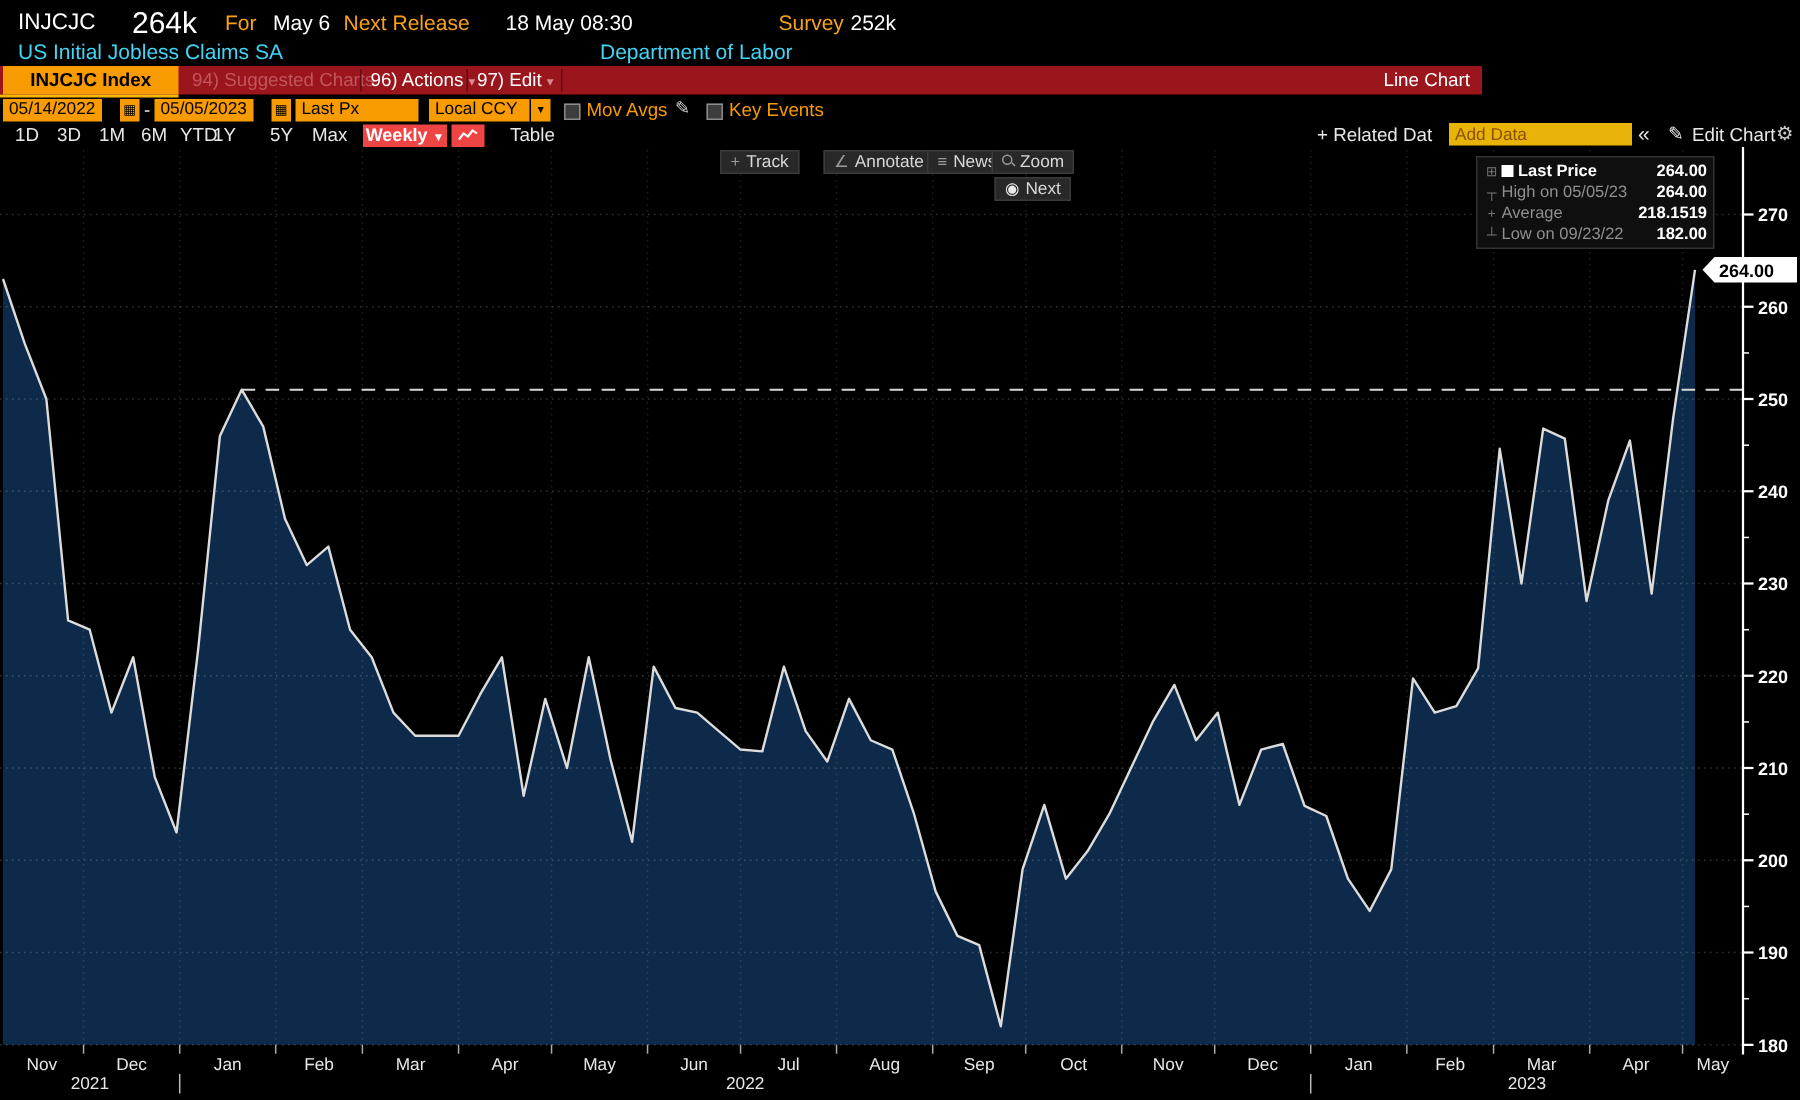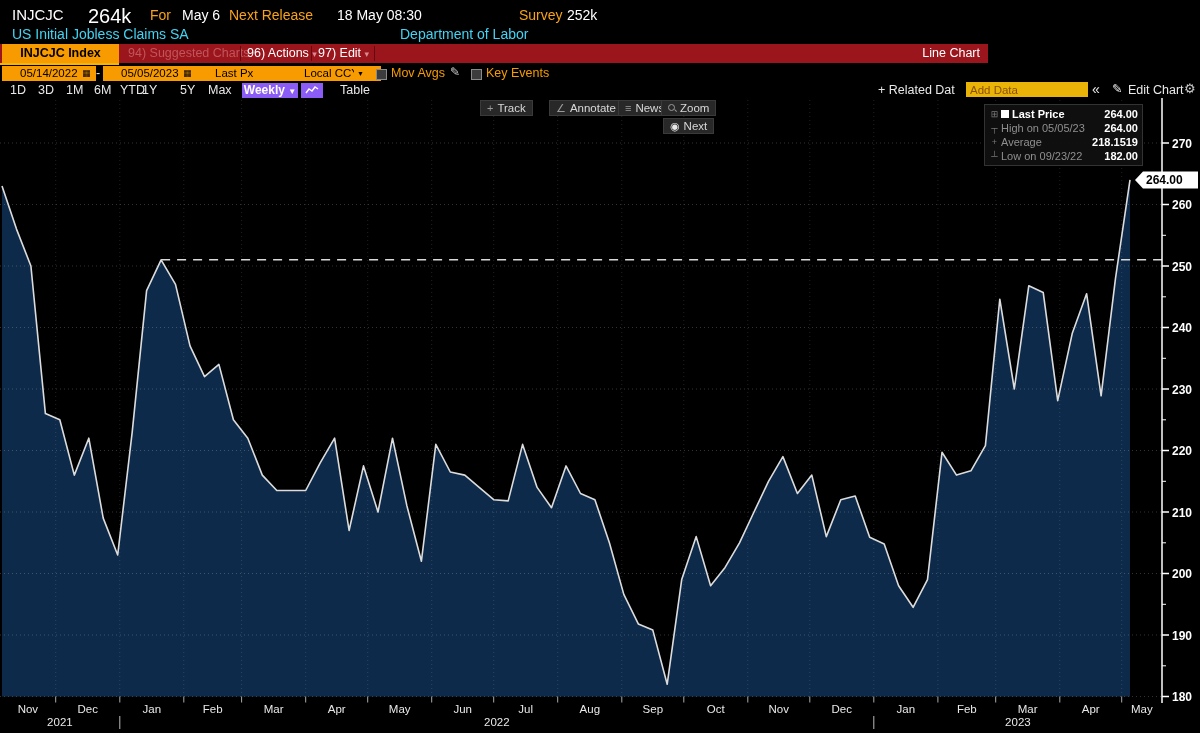--- a/index.html
+++ b/index.html
@@ -15,28 +15,28 @@
   
   .menubar{left:0;top:44px;width:988px;height:19px;background:#9a151c}
   .tab{left:2px;top:0;width:117px;height:19px;background:#f79b00;color:#000;
        font-size:12.5px;line-height:19px;text-align:center;font-weight:bold}
   .tabline{left:0;top:19px;width:119px;height:2px;background:#f7b500}
   .mitem{font-size:12.5px;line-height:19px;color:#fff}
   .muted{color:#c2555c}
   .msep{top:2px;width:1px;height:15px;background:#650b10}
   .dn{color:#d98a8f;font-size:9px}
   
-  .obox{background:#f79b00;color:#000;font-size:11.5px;line-height:15px;height:15px;padding:0 18px}
+  .obox{background:#f79b00;color:#000;font-size:11.5px;line-height:15px;height:15px;padding:0 4px}
   .calbox{background:#f79b00;color:#000;width:13px;height:15px;text-align:center;font-size:9px;line-height:15px}
   .cb{width:9px;height:9px;background:#3c3c3c;border:1px solid #8a8a8a}
   .amb2{color:#f79b00;font-size:12.5px;line-height:15px}
   .wlab{color:#e8e8e8;font-size:12.5px;line-height:15px}
   
   .per{color:#e8e8e8;font-size:12.5px;line-height:15px}
-  .bluebtn{background:#8b5cf6;color:#fff;font-size:12px;line-height:15px;height:15px;
+  .bluebtn{background:#ef4444;color:#fff;font-size:12px;line-height:15px;height:15px;
            text-align:center;font-weight:bold}
   
   .tool{background:#282828;color:#d8d8d8;font-size:11.5px;line-height:14px;height:14px;
         padding:0 6px;border:1px solid #3a3a3a}
   .ticon{color:#9a9a9a;margin-right:4px;font-size:11px}
   .mag{display:inline-block;position:relative;width:8px;height:8px;margin-right:4px}
   .mag::before{content:"";position:absolute;left:0;top:0;width:5px;height:5px;border:1.4px solid #9a9a9a;border-radius:50%}
   .mag::after{content:"";position:absolute;left:6px;top:6px;width:3px;height:1.4px;background:#9a9a9a;transform:rotate(45deg)}
   
   .legend{left:984px;top:104px;width:150px;background:rgba(16,16,16,.93);border:1px solid #333;padding:2px 4px 2px 3px}

